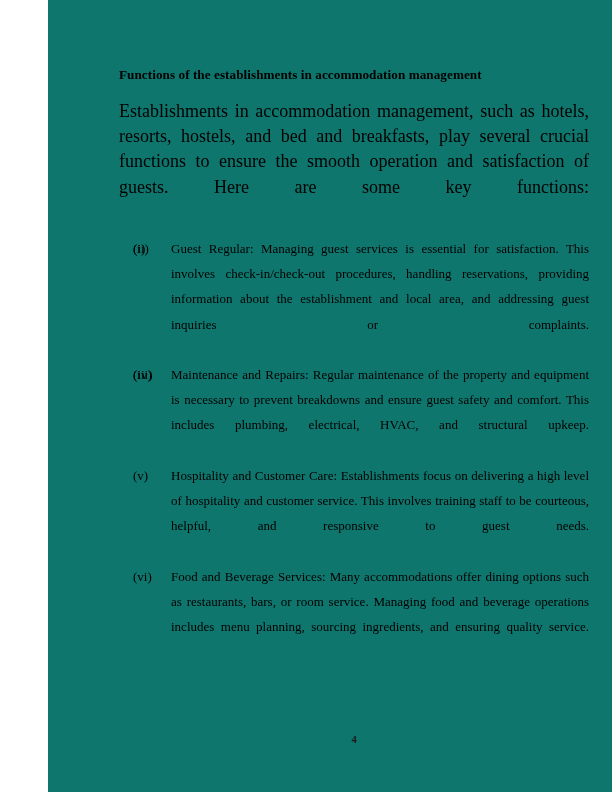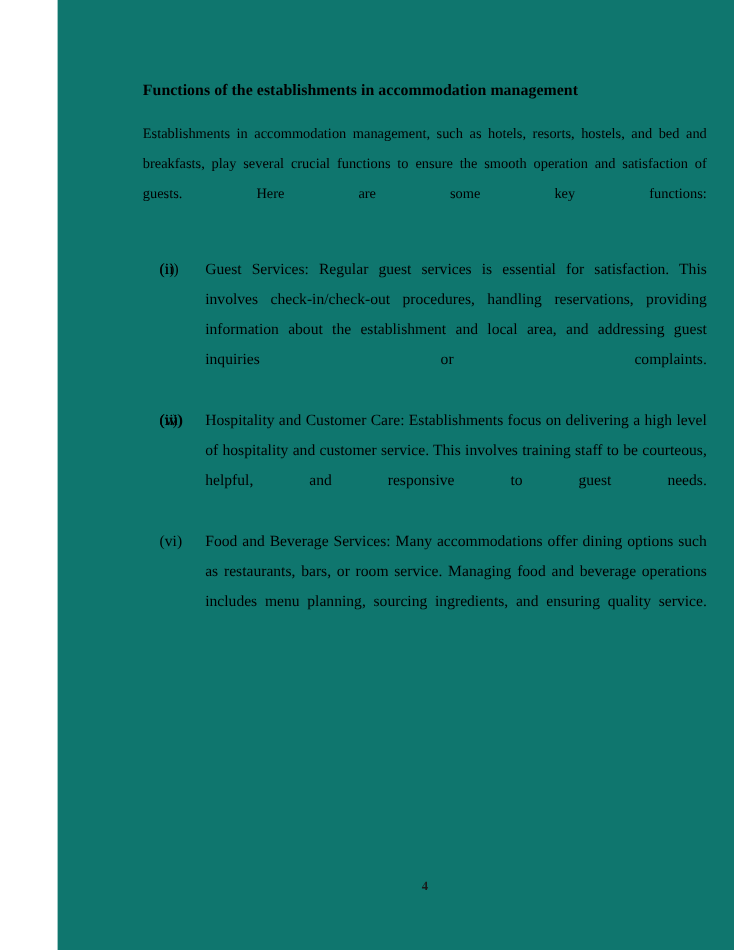--- a/index.html
+++ b/index.html
@@ -39,21 +39,21 @@
     font-size: 13.2px;
     font-weight: bold;
     line-height: 25px;
     margin: 0 0 12px 0;
     letter-spacing: 0.05px;
     text-align: left;
     white-space: nowrap;
   }
 
   .intro-paragraph {
-    font-size: 12px;
+    font-size: 18px;
     line-height: 25.2px;
     text-align: justify;
     text-justify: inter-word;
     margin: 0;
     hyphens: none;
   }
 
   .func-list {
     margin: 11px 0 0 0;
     padding: 0;
@@ -121,29 +121,30 @@
     <p class="intro-paragraph">Establishments in accommodation management, such as hotels, resorts, hostels, and bed and breakfasts, play several crucial functions to ensure the smooth operation and satisfaction of guests. Here are some key functions:</p>
 
     <ol class="func-list">
 
       <li class="func-item">
         <span class="item-marker">(i)</span>
       </li>
 
       <li class="func-item">
         <span class="item-marker">(ii)</span>
-        <span class="item-text">Guest Services: Regular guest services is essential for satisfaction. This involves check-in/check-out procedures, handling reservations, providing information about the establishment and local area, and addressing guest inquiries or complaints.</span>
+        <span class="item-text">Guest Regular: Managing guest services is essential for satisfaction. This involves check-in/check-out procedures, handling reservations, providing information about the establishment and local area, and addressing guest inquiries or complaints.</span>
       </li>
 
       <li class="func-item">
         <span class="item-marker">(iii)</span>
       </li>
 
       <li class="func-item">
         <span class="item-marker">(iv)</span>
+        <span class="item-text">Maintenance and Repairs: Regular maintenance of the property and equipment is necessary to prevent breakdowns and ensure guest safety and comfort. This includes plumbing, electrical, HVAC, and structural upkeep.</span>
       </li>
 
       <li class="func-item">
         <span class="item-marker">(v)</span>
         <span class="item-text">Hospitality and Customer Care: Establishments focus on delivering a high level of hospitality and customer service. This involves training staff to be courteous, helpful, and responsive to guest needs.</span>
       </li>
 
       <li class="func-item">
         <span class="item-marker">(vi)</span>
         <span class="item-text">Food and Beverage Services: Many accommodations offer dining options such as restaurants, bars, or room service. Managing food and beverage operations includes menu planning, sourcing ingredients, and ensuring quality service.</span>

